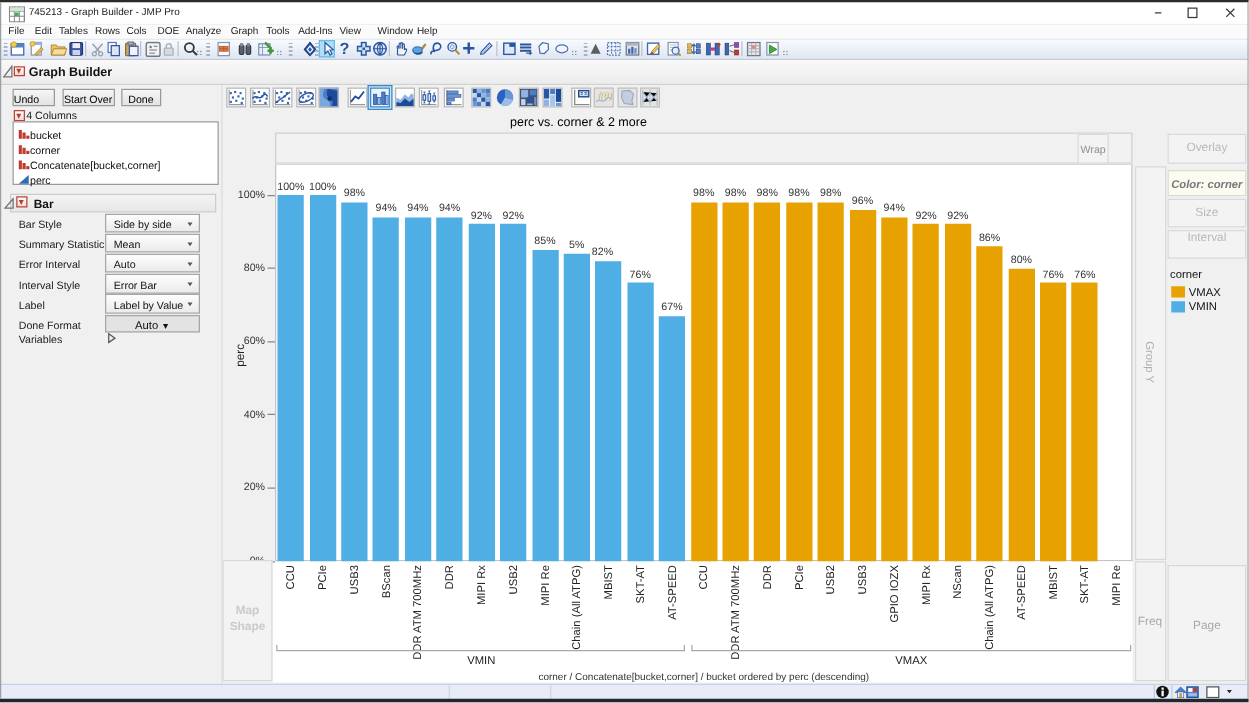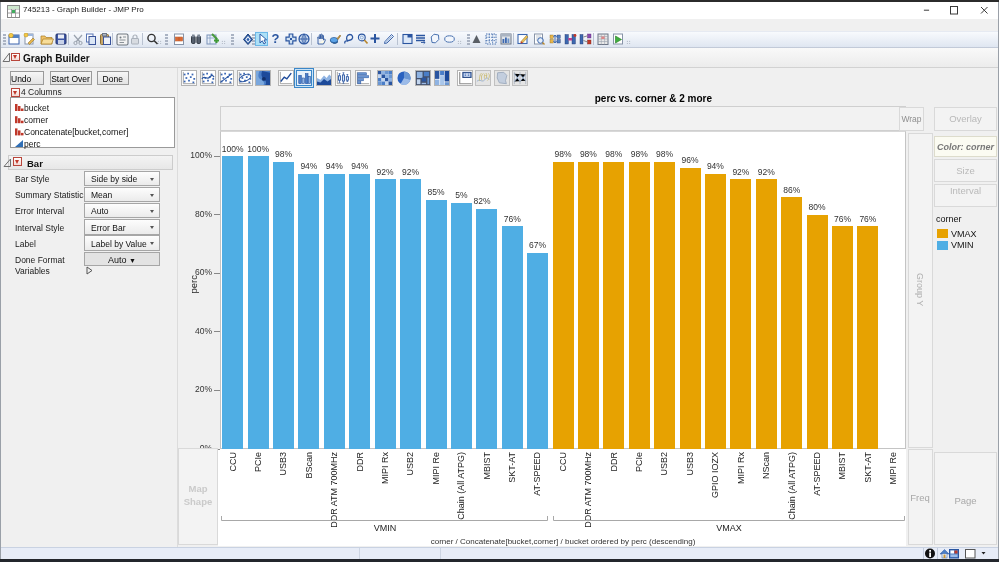--- a/index.html
+++ b/index.html
@@ -34,20 +34,35 @@
       <rect x="1" y="1" width="11" height="3" fill="#cfe8cf"></rect>
       <rect x="5" y="5" width="3" height="3" fill="#3fae5f"></rect>
     </svg>
 <div class="abs" style="left:23px;top:5px;font-size:8px;color:#1a1a1a">745213 - Graph Builder - JMP Pro</div>
 <svg class="abs" style="left:915px;top:2px" width="80" height="16" viewBox="0 0 80 16">
 <path d="M8.9 8.2 H14.1" stroke="#3a3a3a" stroke-width="1"></path>
 <rect x="35.5" y="4.5" width="7" height="7.5" fill="none" stroke="#3a3a3a" stroke-width="1"></rect>
 <path d="M66 5 L72.5 11.5 M72.5 5 L66 11.5" stroke="#3a3a3a" stroke-width="1"></path>
 </svg>
 
+<div class="abs" style="left:0;top:19.5px;width:999px;height:11.5px;background:#fbfbfb;font-size:8px;color:#1a1a1a">
+      <span style="position:absolute;left:6.7px;top:0">File</span>
+      <span style="position:absolute;left:27.8px;top:0">Edit</span>
+      <span style="position:absolute;left:47.2px;top:0">Tables</span>
+      <span style="position:absolute;left:76px;top:0">Rows</span>
+      <span style="position:absolute;left:101.2px;top:0">Cols</span>
+      <span style="position:absolute;left:126px;top:0">DOE</span>
+      <span style="position:absolute;left:148.5px;top:0">Analyze</span>
+      <span style="position:absolute;left:184.5px;top:0">Graph</span>
+      <span style="position:absolute;left:213px;top:0">Tools</span>
+      <span style="position:absolute;left:238.5px;top:0">Add-Ins</span>
+      <span style="position:absolute;left:271.5px;top:0">View</span>
+      <span style="position:absolute;left:302px;top:0">Window</span>
+      <span style="position:absolute;left:333.5px;top:0">Help</span>
+    </div>
 
 <div class="abs" style="left:0;top:31px;width:999px;height:16.5px;background:linear-gradient(#f8fafd,#dfe6f1);border-top:1px solid #e6eaf2;border-bottom:1px solid #c2cad8"></div>
 <div class="tgrip" style="left:2.5px"></div>
 <svg style="position:absolute;left:7.7px;top:32.5px" width="12" height="13" viewBox="0 0 12 13">
       <rect x="1" y="2" width="10" height="9" fill="#fff" stroke="#3a62ad"></rect>
       <rect x="1" y="2" width="10" height="3" fill="#5381c1"></rect>
       <circle cx="3" cy="2.5" r="2.2" fill="#f5c945" stroke="#b98f1f" stroke-width=".5"></circle>
     </svg>
 <svg style="position:absolute;left:23px;top:32.5px" width="12" height="13" viewBox="0 0 12 13">
       <rect x="2" y="1" width="8" height="10" fill="#fff" stroke="#8894a8"></rect>
@@ -449,21 +464,21 @@
       <path d="M1 12 C4 8, 7 14, 10 10 S14 9,15 10" stroke="#9ab2d4" stroke-width="1.1" fill="none"></path>
       <text x="3" y="9" font-size="9" font-style="italic" fill="#c8b96a" font-family="serif">f(θ)</text>
     </svg>
 <svg class="pic" style="left:493.6px;background:#e4e4e4;border-color:#c0c0c0" width="16" height="16" viewBox="0 0 16 16">
       <path d="M3 2 L10 1.5 L13.5 5 L12 11 L13 14.5 L5 13.5 L2.5 8 Z" fill="#c3cede" stroke="#9aa8bc"></path>
     </svg>
 <svg class="pic" style="left:511.9px;background:#e4e4e4;border-color:#c0c0c0" width="16" height="16" viewBox="0 0 16 16">
       <path d="M1.5 1 V15 M8 1 V15 M14.5 1 V15" stroke="#b0b8c4" stroke-width="1"></path>
       <path d="M1.5 3 L8 12 L14.5 4 M1.5 12 L8 4 L14.5 11" stroke="#9ab2d4" stroke-width="1"></path>
     </svg>
-<div class="abs" style="left:392px;top:93px;width:320px;text-align:right;font-size:10px;font-weight:bold;color:#000">perc vs. corner &amp; 2 more</div>
+<div class="abs" style="left:408px;top:93px;width:320px;text-align:left;font-size:10px;font-weight:normal;color:#000">perc vs. corner &amp; 2 more</div>
 
 <div class="abs" style="left:220px;top:106px;width:686px;height:25px;background:#f2f2f2;border:1px solid #cfcfcf"></div>
 
 <div class="abs" style="left:220px;top:131px;width:686px;height:318px;background:#fff;border:1px solid #c4c4c4;border-top:1px solid #d8d8d8"></div>
 <div class="abs" style="left:218px;top:449px;width:688px;height:97px;background:#fff"></div>
 
 <div class="bar" style="left:222.2px;top:156.0px;height:293.0px;background:#4FAEE4"></div>
     <div class="bar" style="left:247.6px;top:156.0px;height:293.0px;background:#4FAEE4"></div>
     <div class="bar" style="left:273.0px;top:161.9px;height:287.1px;background:#4FAEE4"></div>
     <div class="bar" style="left:298.4px;top:173.6px;height:275.4px;background:#4FAEE4"></div>
@@ -557,21 +572,21 @@
 
 <span class="xl" style="transform:translate(188.5px,275px) rotate(-90deg) translateX(-100%);font-size:9.5px;color:#222">perc</span>
 
 <svg class="abs" style="left:220px;top:516px" width="686" height="10" viewBox="0 0 686 10">
 <path d="M1.5 0 V4.5 H327.5 V0 M333.5 0 V4.5 H684.5 V0" fill="none" stroke="#a8a8a8"></path>
 </svg>
 <div class="abs" style="left:280px;top:522.5px;width:210px;text-align:center;font-size:9px;color:#222">VMIN</div>
 <div class="abs" style="left:624px;top:522.5px;width:210px;text-align:center;font-size:9px;color:#222">VMAX</div>
 <div class="abs" style="left:220px;top:536.5px;width:686px;text-align:center;font-size:8px;color:#333">corner / Concatenate[bucket,corner] / bucket ordered by perc (descending)</div>
 
-<div class="panelbox" style="left:899px;top:107px;width:25px;height:24px;padding-top:6px;color:#8f8f8f;font-size:8.5px">Wrap</div>
+<div class="panelbox" style="left:862px;top:107px;width:25px;height:24px;padding-top:6px;color:#8f8f8f;font-size:8.5px">Wrap</div>
 <div class="panelbox" style="left:934px;top:107px;width:63px;height:24px;padding-top:5px">Overlay</div>
 <div class="abs" style="left:934px;top:136px;width:63px;height:21px;background:#fbfbf2;border:1px solid #dddccc;font-size:9px;font-weight:bold;font-style:italic;color:#777;text-align:center;padding-top:5px;white-space:nowrap">Color: corner</div>
 <div class="panelbox" style="left:934px;top:159px;width:63px;height:23px;padding-top:5px">Size</div>
 <div class="panelbox" style="left:934px;top:184px;width:63px;height:23px;padding-top:0">Interval</div>
 <div class="abs" style="left:936px;top:214px;font-size:9px;color:#111">corner</div>
 <div class="abs" style="left:937px;top:229px;width:11px;height:9px;background:#E7A201"></div>
 <div class="abs" style="left:951px;top:228.5px;font-size:9px;color:#111">VMAX</div>
 <div class="abs" style="left:937px;top:240.5px;width:11px;height:9px;background:#4FAEE4"></div>
 <div class="abs" style="left:951px;top:240px;font-size:9px;color:#111">VMIN</div>
 

